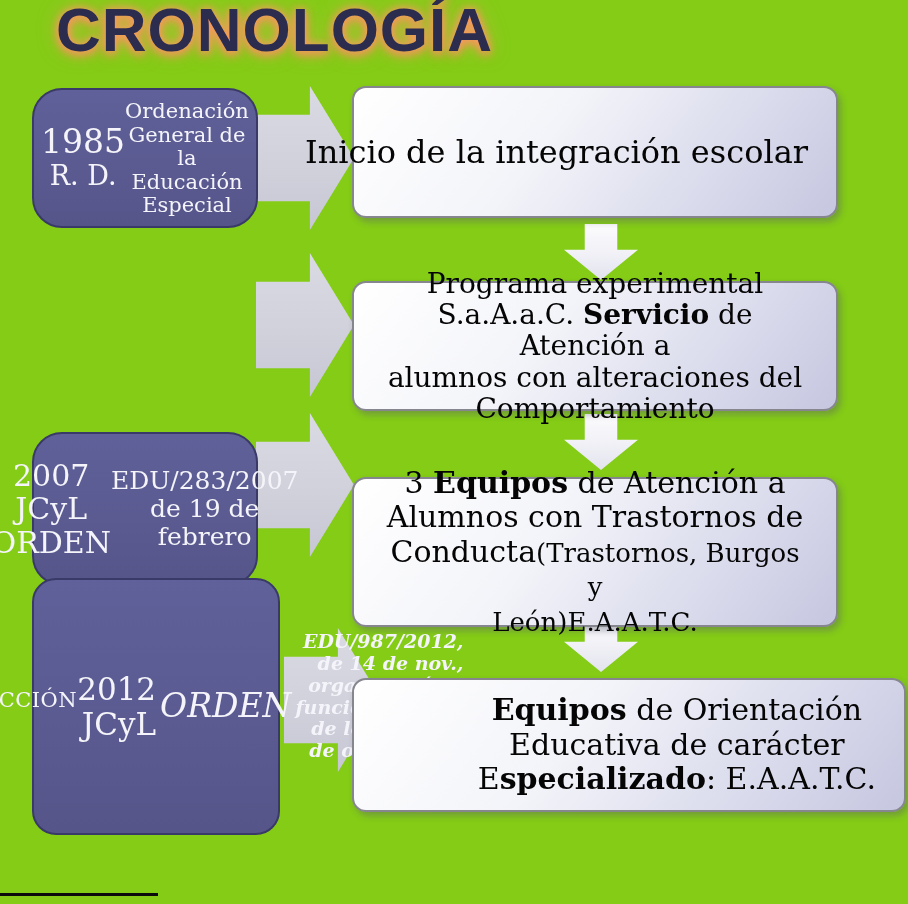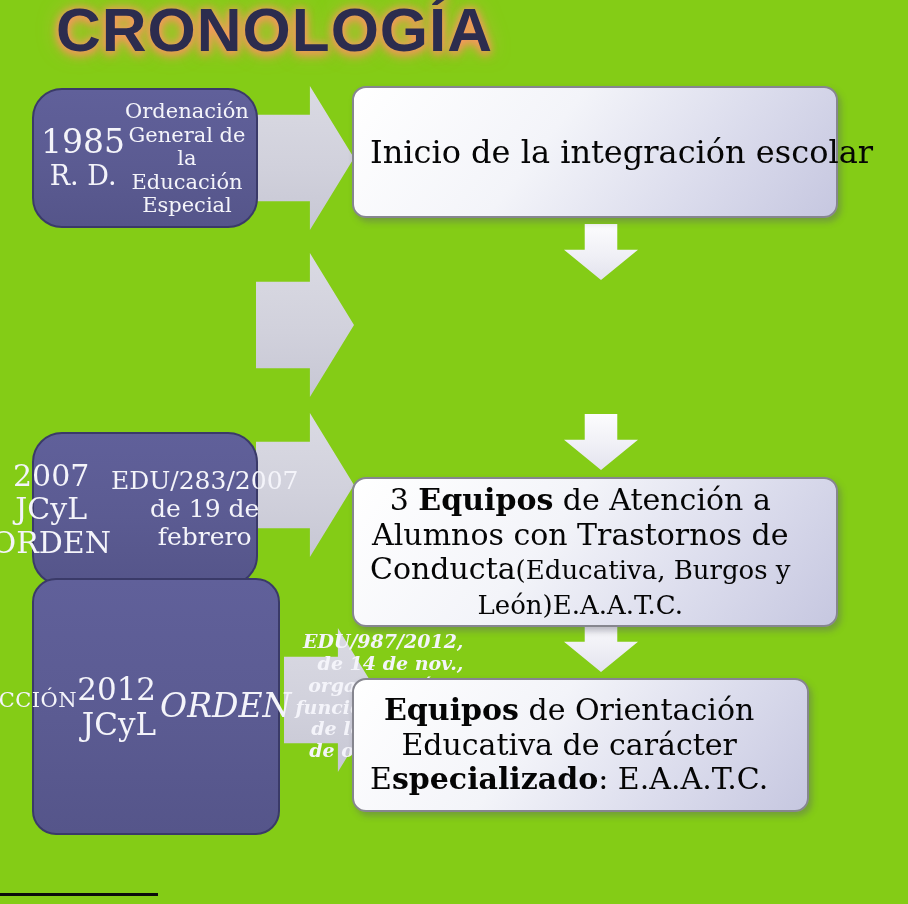--- a/index.html
+++ b/index.html
@@ -66,30 +66,30 @@
   .rbox {
     position: absolute;
     box-sizing: border-box;
     background: linear-gradient(128deg, #ffffff 0%, #f3f4f9 40%, #dcdded 70%, #c6c7e0 100%);
     border: 2px solid #86868f;
     border-radius: 14px;
     box-shadow: 3px 4px 6px rgba(90, 90, 110, 0.40);
     color: #050505;
     display: flex;
     align-items: center;
-    justify-content: flex-start;
+    justify-content: flex-end;
     text-align: center;
-    padding: 4px 16px;
+    padding: 4px 28px;
     z-index: 2;
     line-height: 1.15;
   }
   .rb1 { left: 352px; top: 86px;  width: 486px; height: 132px; font-size: 32px; white-space: nowrap; }
   .rb2 { left: 352px; top: 281px; width: 486px; height: 130px; font-size: 28px; line-height: 1.12; }
   .rb3 { left: 352px; top: 477px; width: 486px; height: 150px; font-size: 30px; }
-  .rb4 { left: 352px; top: 678px; width: 457px; height: 134px; font-size: 30px; }
+  .rb4 { left: 352px; top: 678px; width: 554px; height: 134px; font-size: 30px; }
   .seg-bold  { font-weight: bold; }
   .seg-small { font-size: 26px; }
 
   
   .rarrow {
     position: absolute;
     background: linear-gradient(180deg, #dadae3 0%, #d1d1dc 55%, #c7c7d4 100%);
     clip-path: polygon(0% 20%, 55% 20%, 55% 0%, 100% 50%, 55% 100%, 55% 80%, 0% 80%);
     z-index: 1;
   }
@@ -136,33 +136,41 @@
   <div class="rarrow ra1"></div>
   <div class="rbox rb1">
     <div>
       <span>Inicio de la integración escolar</span>
     </div>
   </div>
 
   <div class="darrow da1"></div>
 
   <div class="rarrow ra2"></div>
+  <div class="rbox rb2">
+    <div>
+      <span>Programa experimental</span><br>
+      <span>S.a.A.a.C. </span><span class="seg-bold">Servicio</span><span> de Atención a</span><br>
+      <span>alumnos con alteraciones del</span><br>
+      <span>Comportamiento</span>
+    </div>
+  </div>
 
   <div class="darrow da2"></div>
 
   <div class="lbox lb3">
     <div class="lb-big">2007 JCyL ORDEN</div>
     <div class="lb-small">EDU/283/2007 de 19 de febrero</div>
   </div>
   <div class="rarrow ra3"></div>
   <div class="rbox rb3">
     <div>
       <span>3 </span><span class="seg-bold">Equipos</span><span> de Atención a</span><br>
       <span>Alumnos con Trastornos de</span><br>
-      <span>Conducta</span><span class="seg-small">(Educativa, Burgos y</span><br>
+      <span>Conducta</span><span class="seg-small">(Trastornos, Burgos y</span><br>
       <span class="seg-small">León)</span><span class="seg-small">E.A.A.T.C.</span>
     </div>
   </div>
 
   <div class="darrow da3"></div>
 
   <div class="lbox lb4">
     <p class="p1">2010</p>
     <p class="p2">INSTRUCCIÓN</p>
     <p class="p3">2012 JCyL</p>

